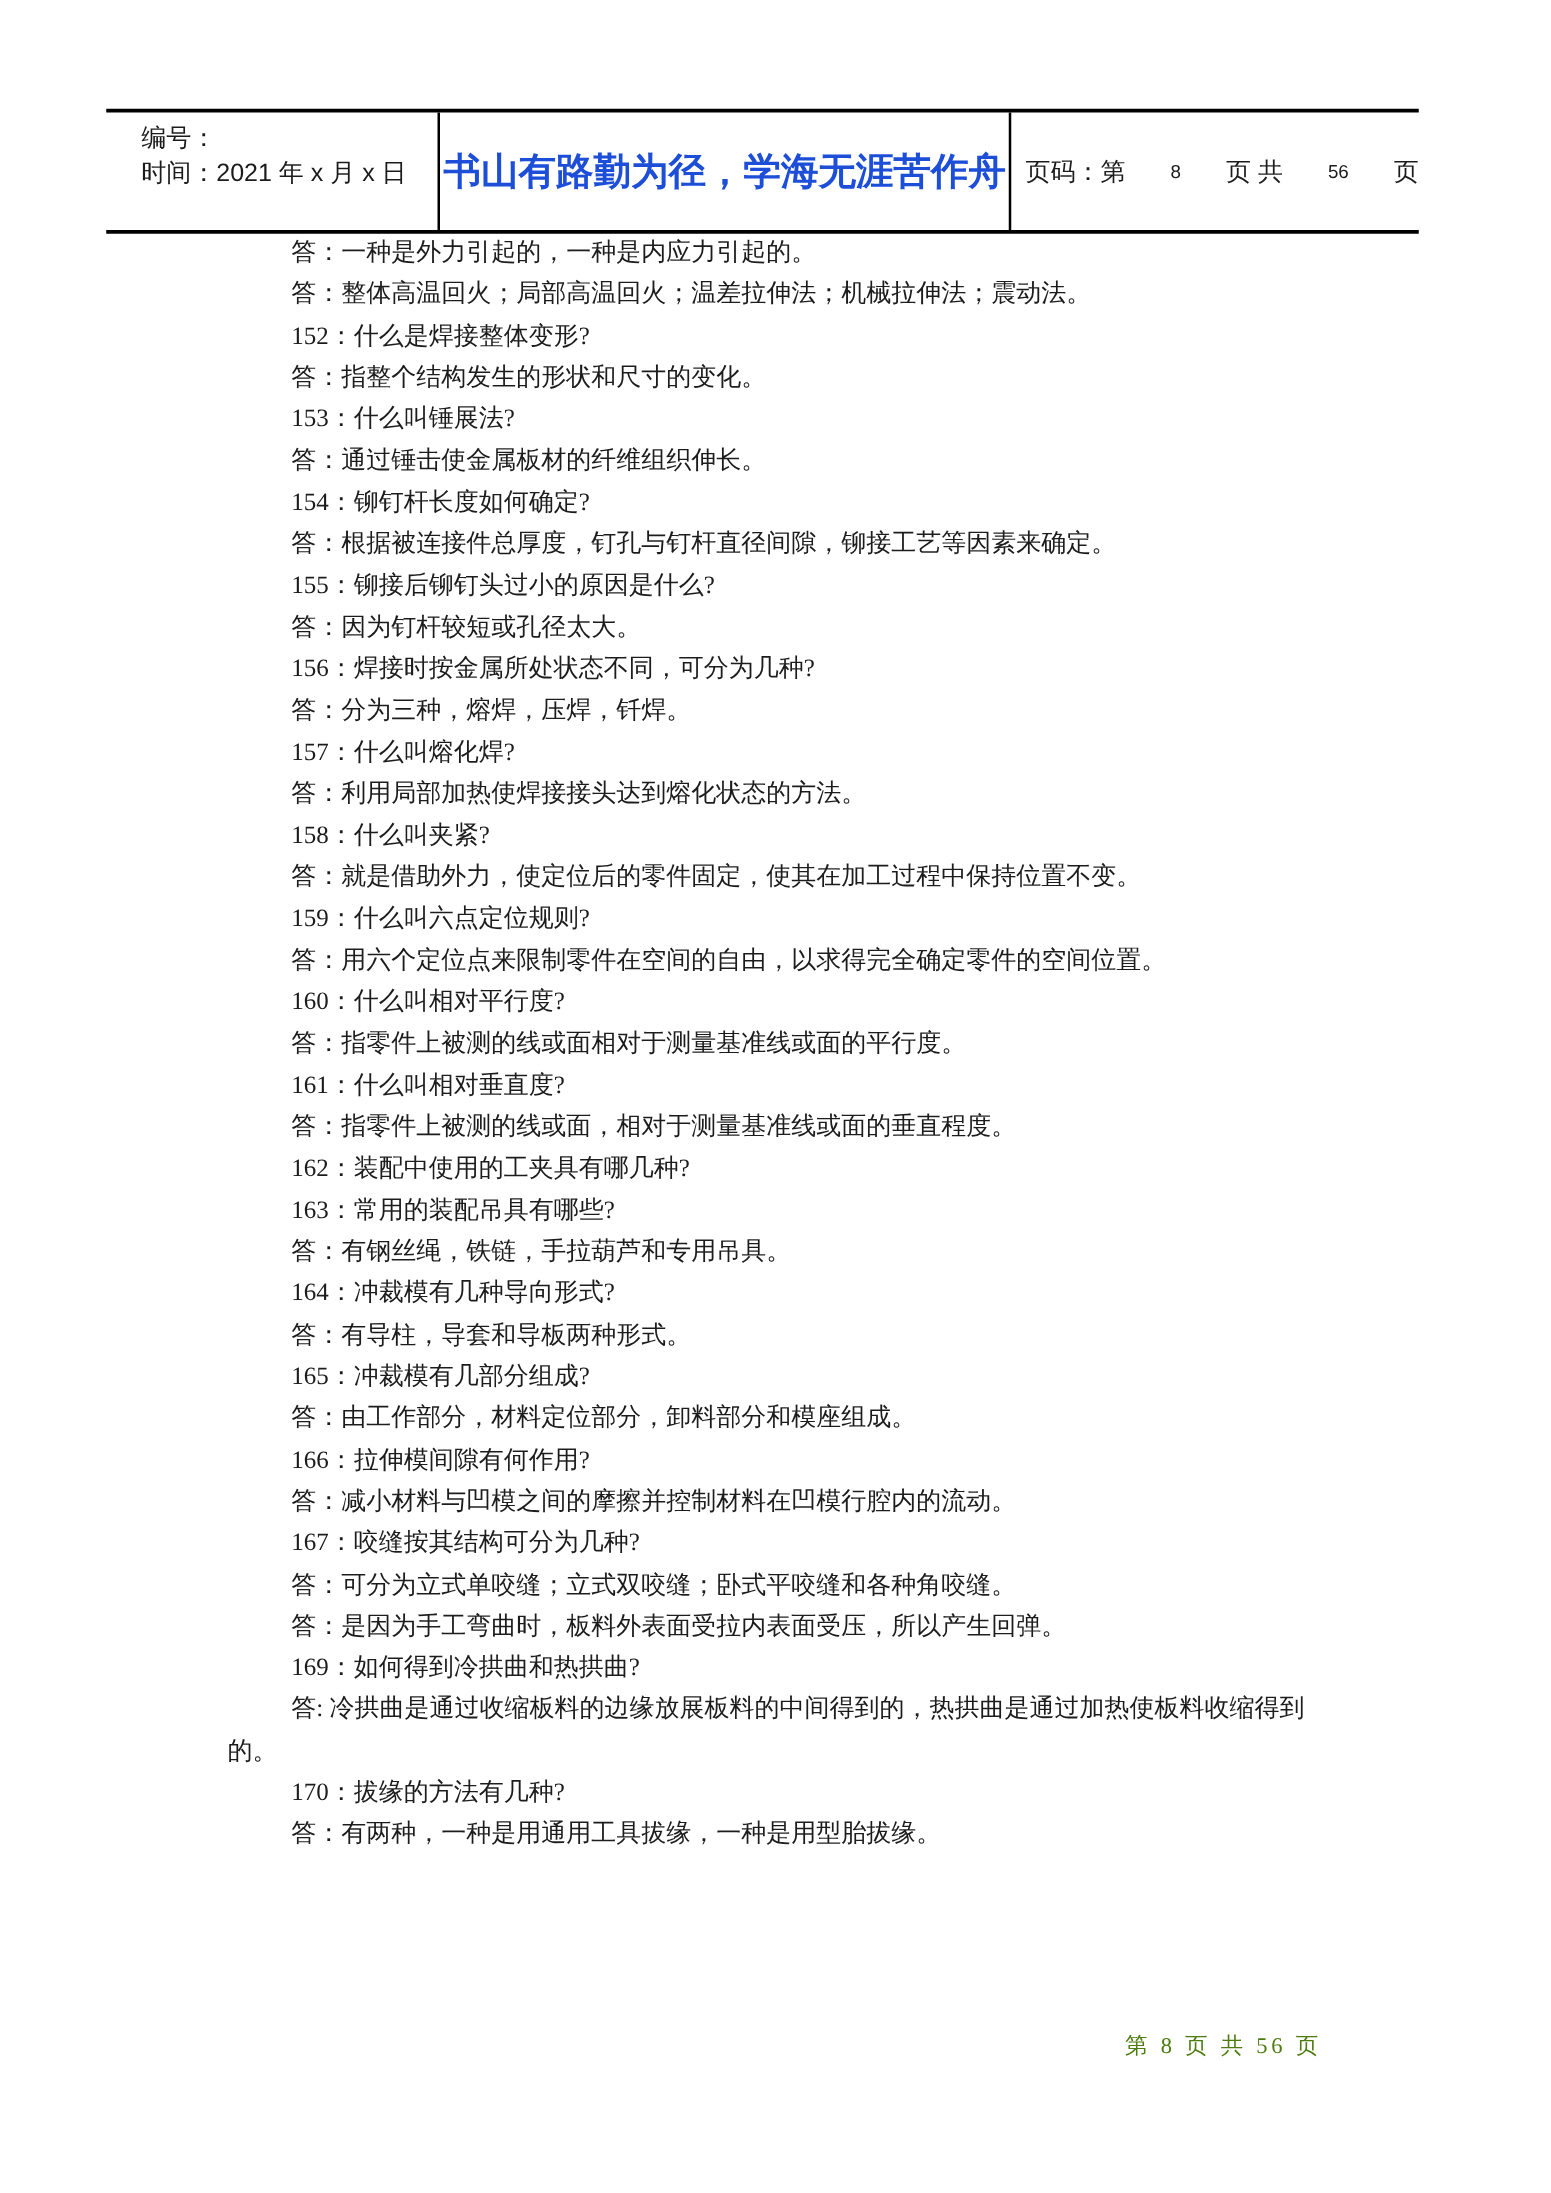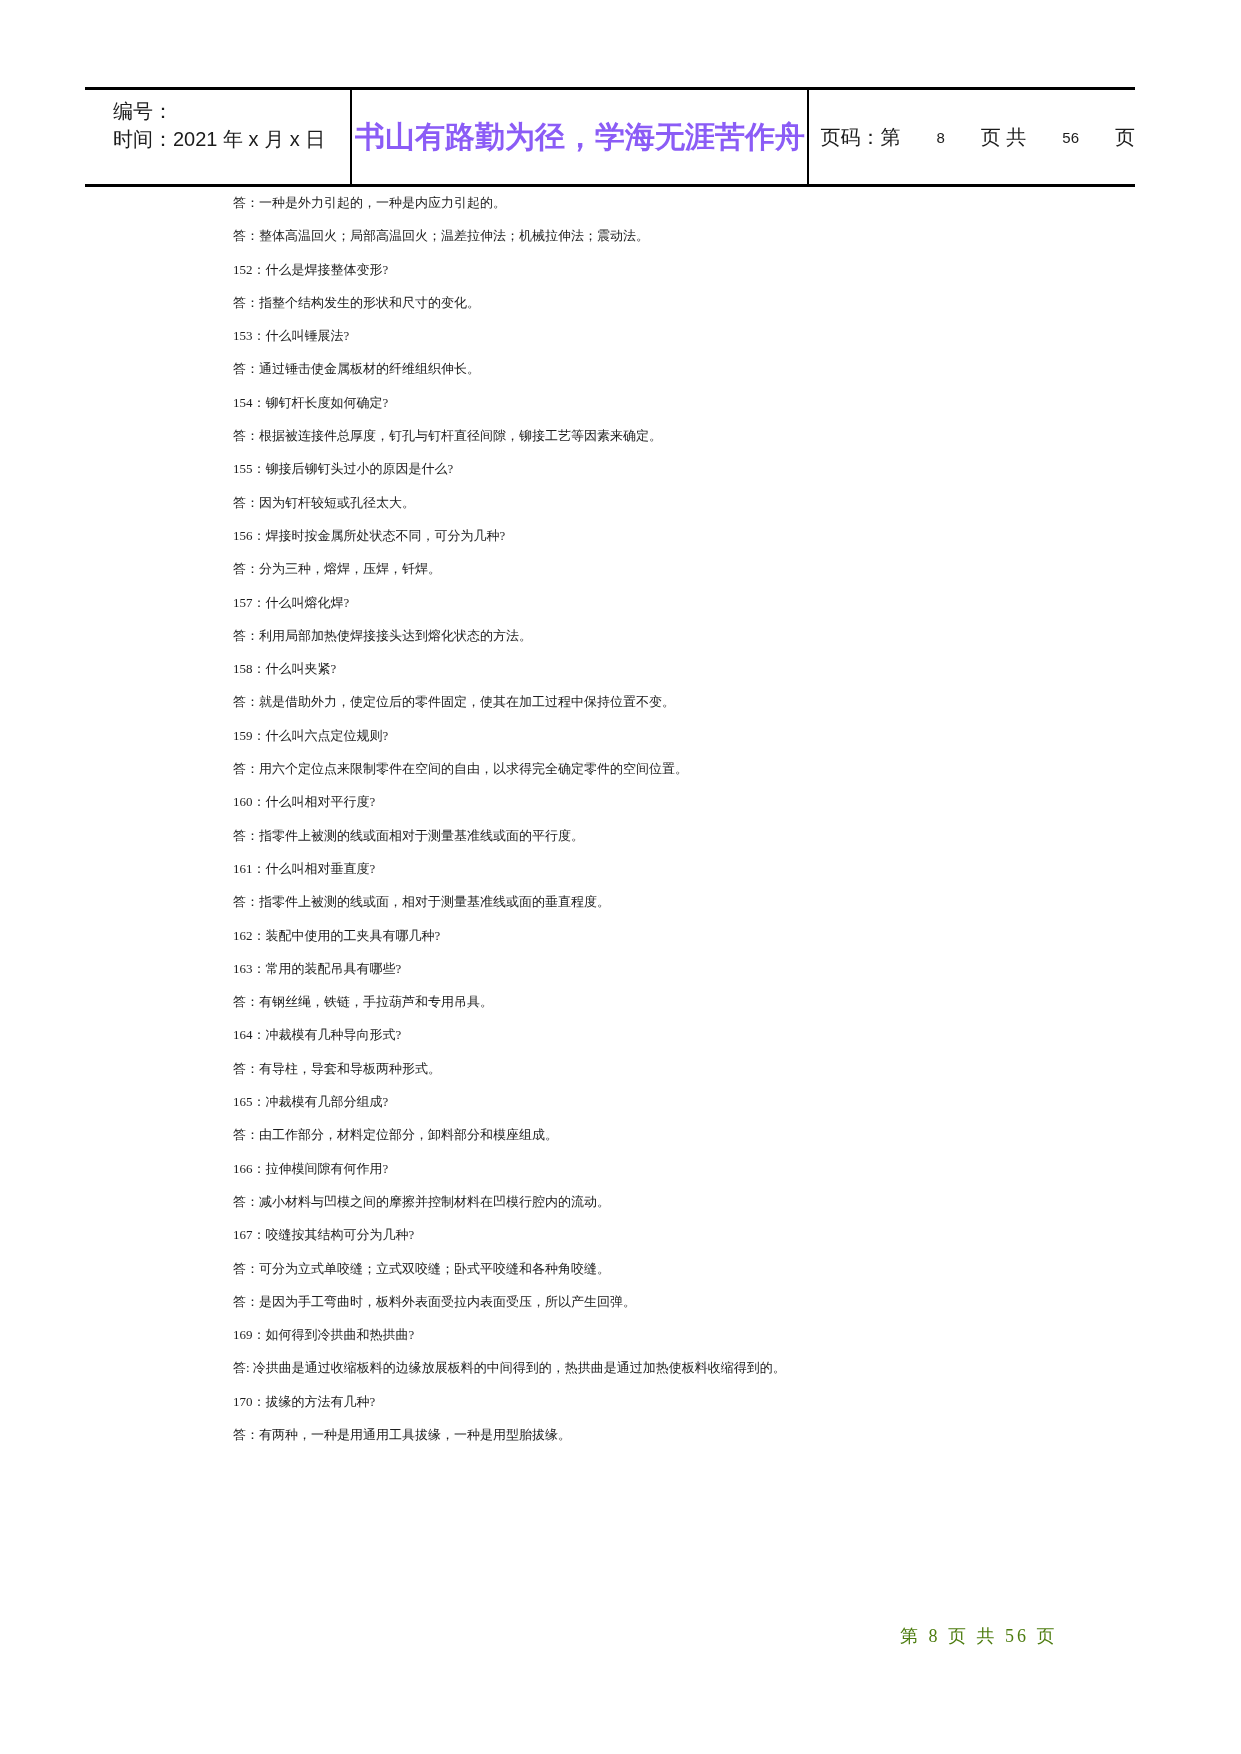--- a/index.html
+++ b/index.html
@@ -33,41 +33,41 @@
   }
   .hcell-right{
     flex:1;display:flex;align-items:center;padding-left:11px;
     font-family:"Liberation Sans","DejaVu Sans",sans-serif;
     font-size:20px;color:#1b1b1b;white-space:nowrap;gap:32px;
   }
   .hcell-right .digit{font-size:15px;margin:0 4px;}
   
   .doc-body{
     position:absolute;left:182px;top:186px;width:865px;
-    font-size:13px;line-height:33.3px;color:#1c1c1c;
+    font-size:20px;line-height:33.3px;color:#1c1c1c;
   }
   .doc-body p{margin:0;text-indent:51px;}
   
   .footer{
     position:absolute;left:900px;top:1624px;
     font-size:18px;letter-spacing:3px;color:#4d7c0f;white-space:nowrap;
   }
 </style>
 </head>
 <body>
 
 <div class="page">
 
   <div class="header-box">
     <div class="hcell hcell-left">
       <div>编号：</div>
       <div>时间：2021 年 x 月 x 日</div>
     </div>
     <div class="hcell hcell-mid">
-      <div class="slogan" style="color: #8b5cf6;">书山有路勤为径，学海无涯苦作舟</div>
+      <div class="slogan" style="color: #1d4ed8;">书山有路勤为径，学海无涯苦作舟</div>
     </div>
     <div class="hcell hcell-right">
       <span>页码：第</span>
         <span class="digit">8</span>
         <span>页 共</span>
         <span class="digit">56</span>
         <span>页</span>
     </div>
   </div>
 

